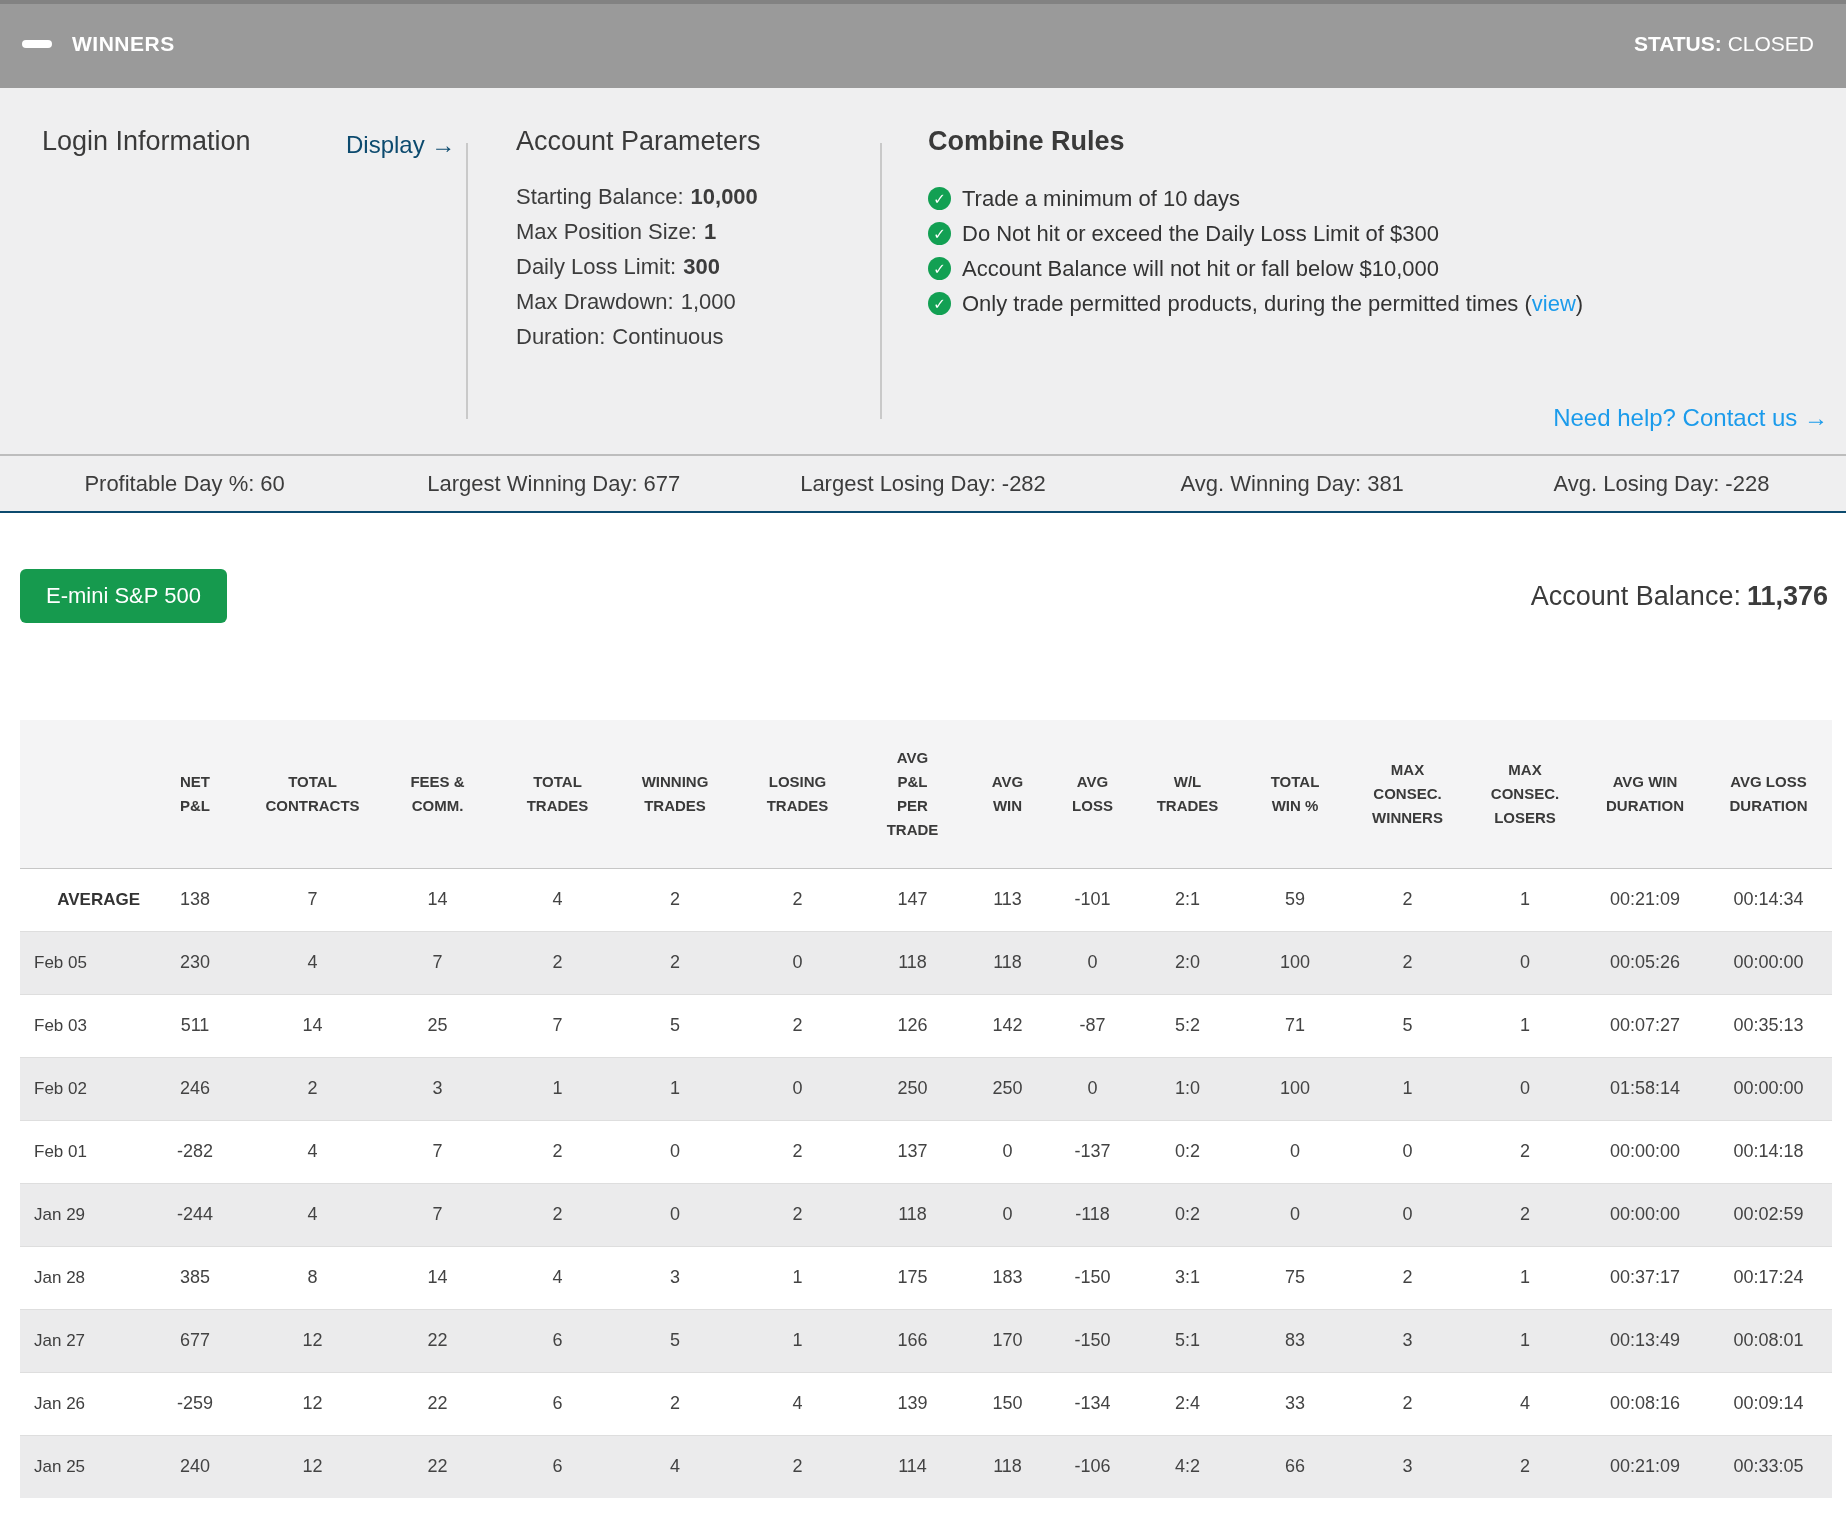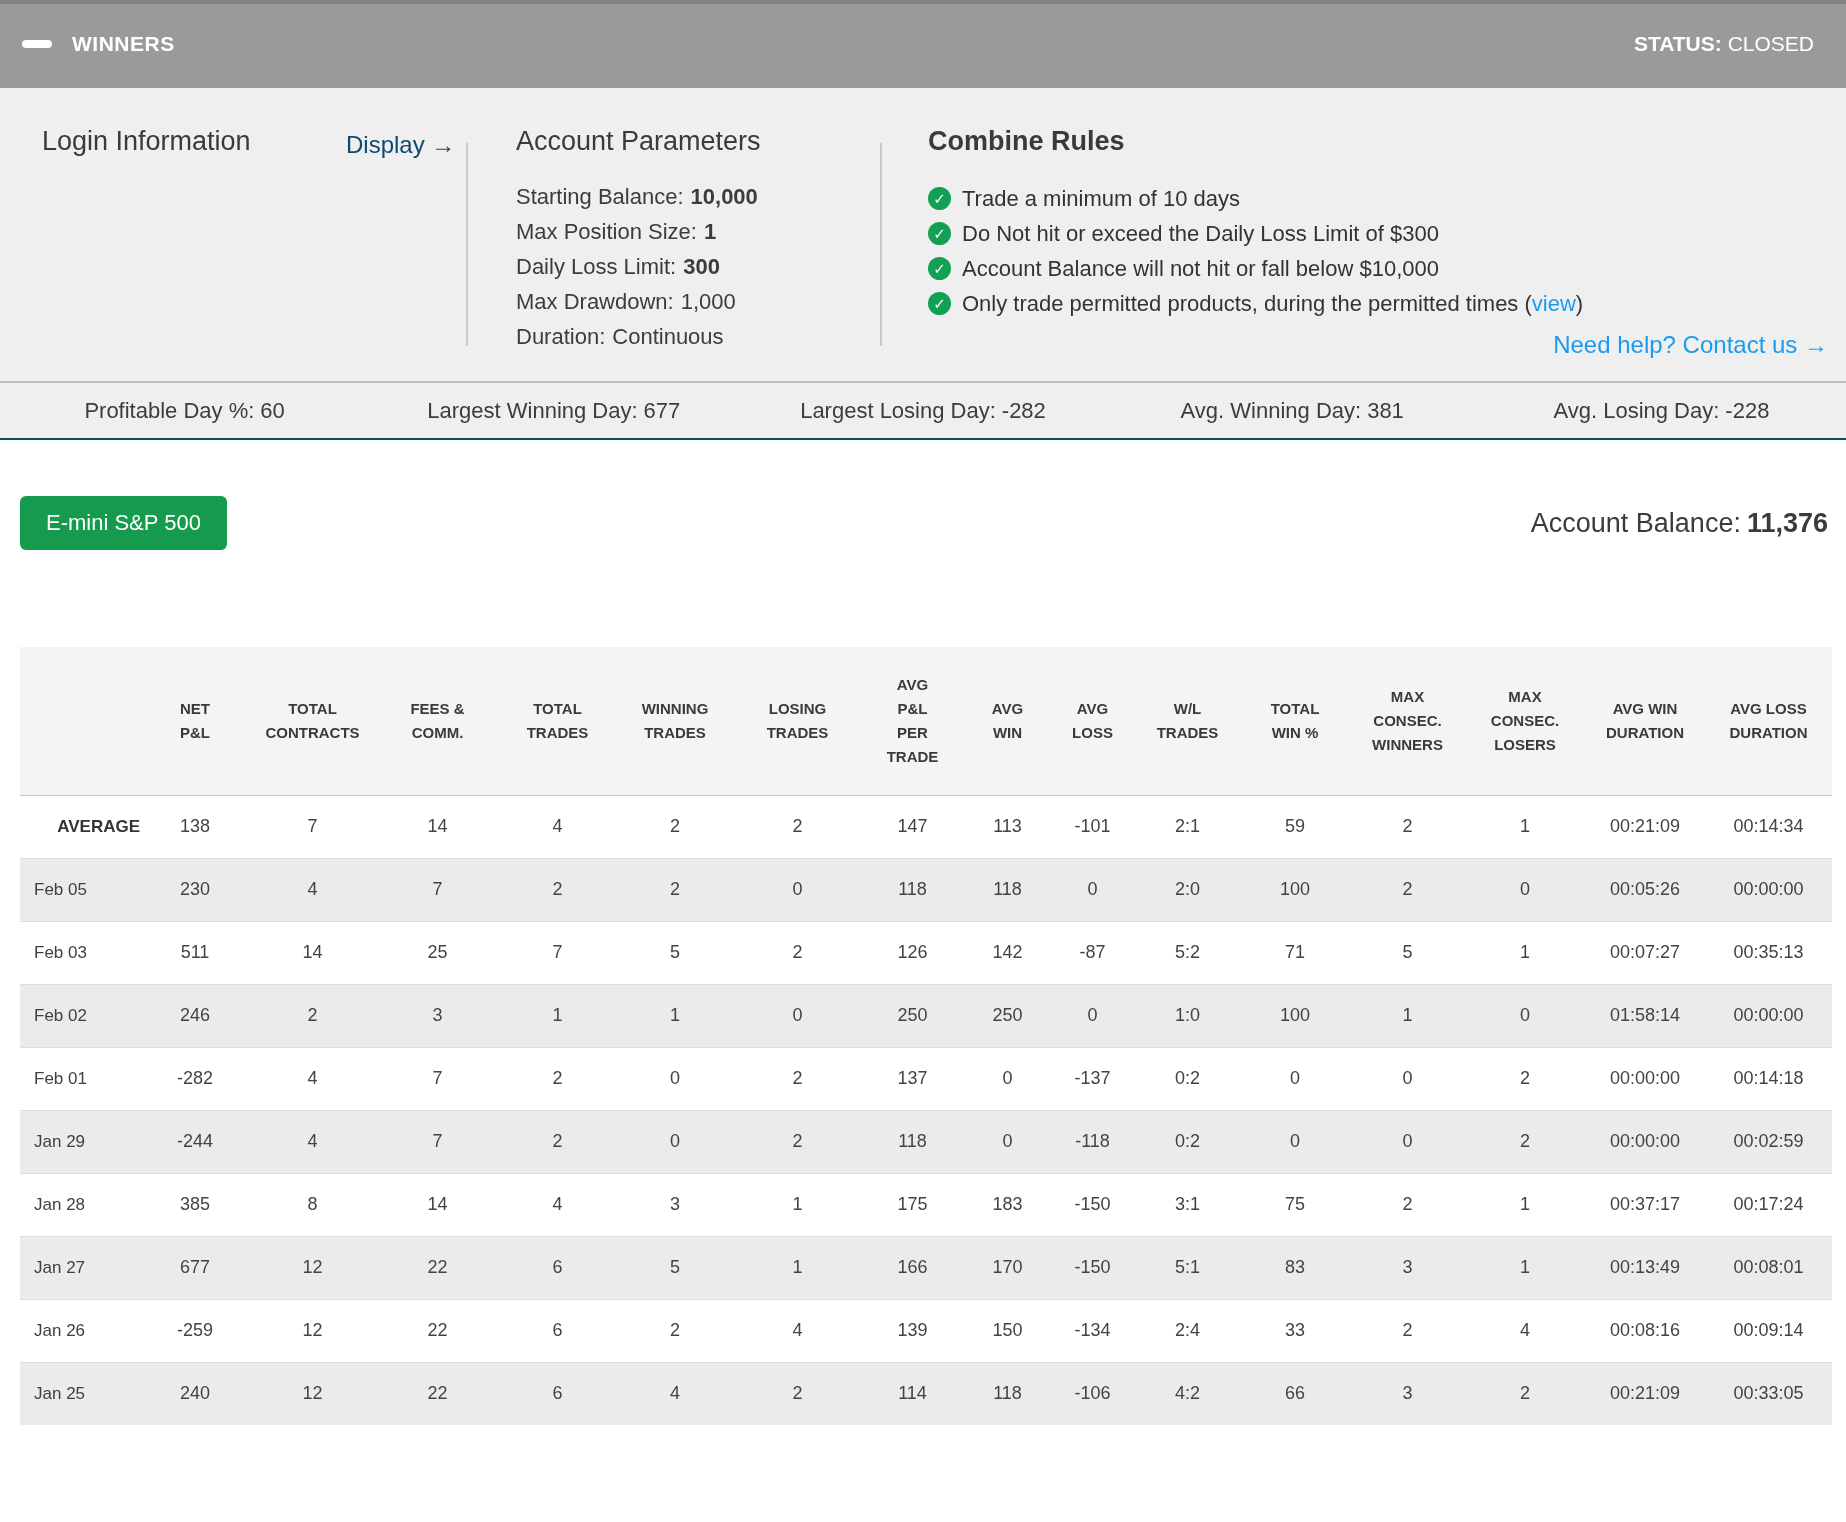--- a/index.html
+++ b/index.html
@@ -23,21 +23,21 @@
   .collapse-btn {
     margin-left: 22px; width: 34px; height: 30px; border: none; background: transparent;
     display: flex; align-items: center; cursor: pointer;
   }
   .minus-bar { width: 30px; height: 8px; border-radius: 4px; background: #ffffff; }
   .header-title { margin-left: 16px; font-size: 21px; font-weight: bold; letter-spacing: 0.5px; }
   .header-status { margin-left: auto; margin-right: 32px; font-size: 21px; }
   .header-status .status-label { font-weight: bold; }
 
   
-  .info-section { position: relative; height: 293px; background: #efeff0; }
+  .info-section { position: relative; height: 366px; background: #efeff0; }
   .v-divider { position: absolute; top: 55px; bottom: 35px; width: 2px; background: #c9c9c9; }
   .divider-1 { left: 466px; }
   .divider-2 { left: 880px; }
 
   .section-title { font-size: 27px; color: #3a3a3a; font-weight: normal; }
   .login-block { position: absolute; left: 42px; top: 38px; display: flex; align-items: baseline; }
   .display-link { position: absolute; left: 346px; top: 43px; font-size: 24px; color: #0c4a6e; }
 
   .params-block { position: absolute; left: 516px; top: 38px; }
   .params-list { margin-top: 22px; list-style: none; }

